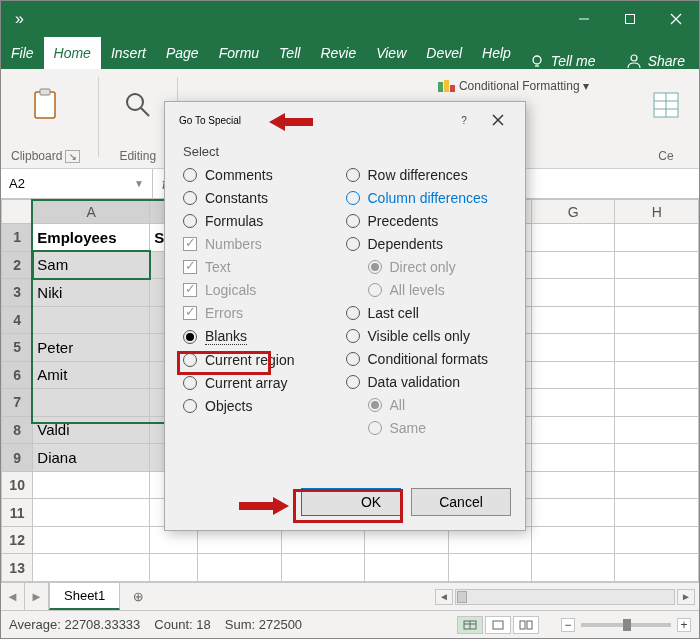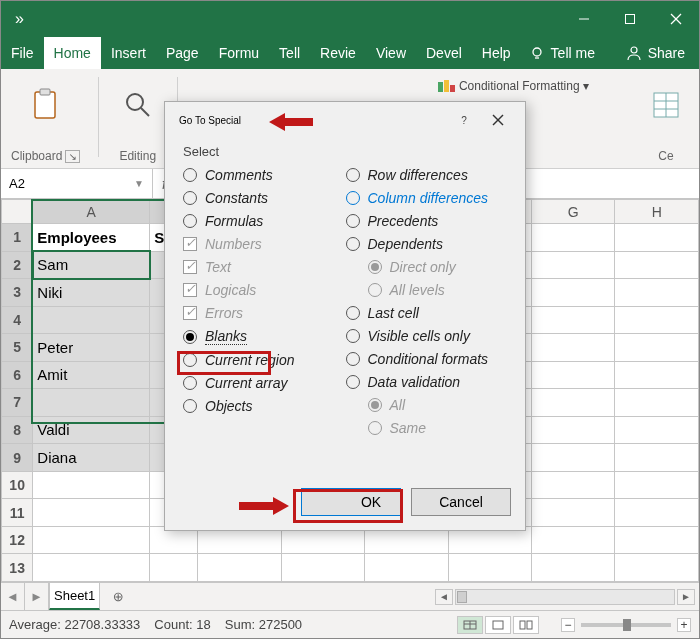--- a/index.html
+++ b/index.html
@@ -18,21 +18,21 @@
   .app{width:700px;height:639px;display:flex;flex-direction:column;border:1px solid #888;position:relative;}
 
   
   .titlebar{height:36px;background:var(--excel-green);display:flex;align-items:center;color:#fff;}
   .titlebar .tb-left{flex:0 0 auto;padding-left:14px;font-size:16px;}
   .titlebar .tb-spacer{flex:1;}
   .winbtn{width:46px;height:36px;display:flex;align-items:center;justify-content:center;color:#fff;}
   .winbtn svg{stroke:#fff;fill:none;}
 
   
-  .ribbontabs{height:32px;background:var(--excel-green);display:flex;color:#fff;font-size:14px;}
+  .ribbontabs{height:32px;background:var(--excel-green);display:flex;align-items:flex-end;color:#fff;font-size:14px;font-style:italic;}
   .ribbontabs .tab{padding:0 10px;height:32px;display:flex;align-items:center;}
   .ribbontabs .tab.active{background:#fff;color:#217346;font-weight:400;}
   .ribbontabs .tellme{display:flex;align-items:center;gap:6px;margin-left:8px;}
   .ribbontabs .share{margin-left:auto;padding:0 14px;display:flex;align-items:center;gap:6px;}
   .bulb{width:16px;height:16px;}
 
   
   .ribbonbody{height:100px;background:#f3f2f1;border-bottom:1px solid #d0d0d0;display:flex;align-items:flex-start;padding:8px 10px 0 10px;gap:18px;position:relative;}
   .group{display:flex;flex-direction:column;align-items:center;font-size:12px;color:#666;height:88px;justify-content:space-between;}
   .group .gbody{display:flex;gap:6px;align-items:center;height:56px;}
@@ -58,21 +58,21 @@
   .sheet .rowhdr.selrow{background:#d2d2d2;}
   .colA{width:112px;}
   .sheet td.bold{font-weight:700;}
   .activecell{outline:2px solid #217346;outline-offset:-1px;}
   .selrange{background:#dcdcdc;}
   .selborder{position:absolute;border:2px solid #217346;pointer-events:none;}
 
   
   .sheettabs{height:28px;border-top:1px solid #c6c6c6;display:flex;align-items:stretch;background:#f3f2f1;font-size:13px;}
   .sheettabs .nav{width:24px;display:flex;align-items:center;justify-content:center;color:#888;border-right:1px solid #c6c6c6;}
-  .sheettabs .stab{padding:0 4px;display:flex;align-items:center;background:#fff;border:1px solid #c6c6c6;border-top:none;border-bottom:2px solid #217346;}
+  .sheettabs .stab{padding:0 14px;display:flex;align-items:center;background:#fff;border:1px solid #c6c6c6;border-top:none;border-bottom:2px solid #217346;}
   .sheettabs .addsheet{width:36px;display:flex;align-items:center;justify-content:center;color:#666;}
   .sheettabs .hscroll{flex:1;display:flex;align-items:center;justify-content:flex-end;padding:0 4px;}
   .hscroll .track{flex:1;height:16px;background:#e8e8e8;border:1px solid #c6c6c6;margin:0 2px;position:relative;max-width:220px;}
   .hscroll .thumb{position:absolute;left:1px;top:1px;bottom:1px;width:10px;background:#cfcfcf;border:1px solid #aaa;}
   .hscroll .sb-btn{width:18px;height:16px;border:1px solid #c6c6c6;background:#f3f2f1;display:flex;align-items:center;justify-content:center;font-size:10px;color:#666;}
 
   
   .statusbar{height:28px;background:#f3f2f1;border-top:1px solid #c6c6c6;display:flex;align-items:center;font-size:13px;color:#444;padding:0 8px;gap:12px;}
   .statusbar .stats{display:flex;gap:14px;}
   .statusbar .views{margin-left:auto;display:flex;gap:2px;}
@@ -83,21 +83,21 @@
   .zoom .zthumb{position:absolute;left:42px;top:-4px;width:8px;height:12px;background:#888;}
   .zoom .zbtn{width:14px;height:14px;border:1px solid #c6c6c6;display:flex;align-items:center;justify-content:center;font-size:12px;background:#fff;}
 
   
   .dialog{position:absolute;left:163px;top:100px;width:362px;height:430px;background:var(--dlg-bg);border:1px solid #aaa;box-shadow:3px 3px 12px rgba(0,0,0,.25);display:flex;flex-direction:column;z-index:50;}
   .dlg-title{height:36px;display:flex;align-items:center;padding:0 10px 0 14px;font-size:10px;}
   .dlg-title .t{flex:1;}
   .dlg-title .hbtn{width:34px;height:28px;display:flex;align-items:center;justify-content:center;color:#444;}
   .dlg-body{flex:1;padding:6px 18px 0 18px;font-size:14px;}
   .fieldset-label{font-size:13px;color:#444;margin-bottom:8px;}
-  .cols{display:flex;gap:1px;font-style:italic;}
+  .cols{display:flex;gap:1px;}
   .col{flex:1;display:flex;flex-direction:column;gap:7px;}
   .radio{display:flex;align-items:center;gap:8px;}
   .radio .r{width:14px;height:14px;border:1px solid #555;border-radius:50%;position:relative;flex:0 0 auto;}
   .radio.selected .r::after{content:"";position:absolute;inset:2px;background:#000;border-radius:50%;}
   .radio.focus .r{border-color:var(--sel-blue);}
   .radio .lbl{color:#222;}
   .check{display:flex;align-items:center;gap:8px;}
   .check .c{width:14px;height:14px;border:1px solid #9a9a9a;background:#fff;position:relative;flex:0 0 auto;}
   .check .c::after{content:"✓";position:absolute;left:1px;top:-3px;font-size:13px;color:#9a9a9a;}
   .check.dim .lbl{color:#9a9a9a;}

